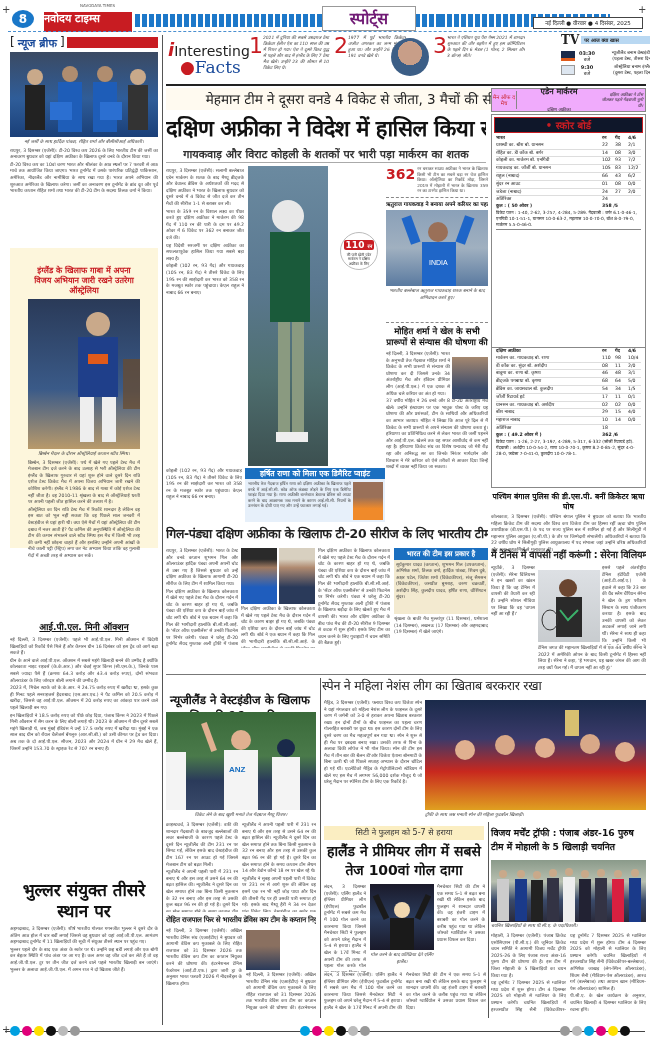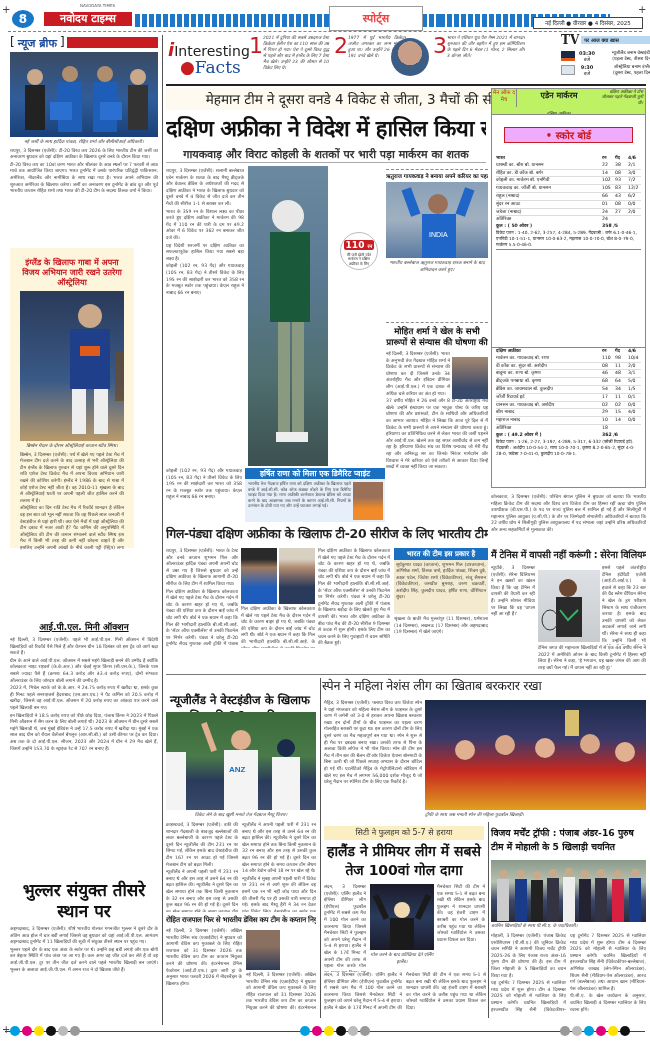--- a/index.html
+++ b/index.html
@@ -8,25 +8,25 @@
 .txt{font-size:4.6px;line-height:6.6px;color:#444;text-align:justify}
 .txt p{margin-bottom:1px}
 .hd{font-weight:bold;color:#111}
 .photo{background:#6a7a8a;overflow:hidden}
 .cream{background:#fdf6dc}
 .vrule{background:#555;width:1px}
 .hrule{background:#777;height:1px}
 
 #mast{left:0;top:0;width:650px;height:26px}
 #mast .pg{left:12px;top:10px;width:22px;height:18px;border-radius:50%;background:#1977c8;color:#fff;font-size:12px;text-align:center;line-height:18px;font-weight:bold}
-#mast .logo{left:44px;top:12px;width:88px;height:14px;background:#c81c22;color:#fff;font-weight:bold;font-size:11px;line-height:14px;text-align:center}
+#mast .logo{left:44px;top:12px;width:88px;height:20px;background:#c81c22;color:#fff;font-weight:bold;font-size:11px;line-height:14px;text-align:left}
 #mast .tiny{left:80px;top:3px;font-size:4px;color:#555}
 #mast .stripe{left:135px;top:14px;width:320px;height:13px;background:repeating-linear-gradient(90deg,#1d78c9 0 5px,#fff 5px 7px)}
 #mast .stripe2{left:440px;top:14px;width:170px;height:13px;background:repeating-linear-gradient(90deg,#1d78c9 0 5px,#fff 5px 7px)}
-#mast .sport{left:329px;top:6px;width:94px;height:25px;border:1px solid #999;background:#fff;color:#ef4444;font-weight:bold;font-size:11px;text-align:center;line-height:24px}
+#mast .sport{left:322px;top:6px;width:94px;height:25px;border:1px solid #999;background:#fff;color:#701a75;font-weight:bold;font-size:16px;text-align:center;line-height:24px}
 #mast .date{left:533px;top:17px;width:110px;height:12px;border:1px solid #444;background:#fff;font-size:5.5px;text-align:center;line-height:11px}
 .crosshair{font-size:10px;color:#444}
 </style>
 </head>
 <body>
 
 <div id="mast" class="abs">
   <span class="abs crosshair" style="left:2px;top:4px">+</span>
   <div class="abs pg">8</div>
   <div class="abs tiny">NAVODAYA TIMES</div>
@@ -60,21 +60,21 @@
         <rect x="90" y="50" width="22" height="18" fill="#2b6fd1"></rect>
       </svg>
   </div>
   <div class="txt" style="text-align:center;font-style:italic;margin:2px 0">नई जर्सी के साथ हार्दिक पांड्या, रोहित शर्मा और बीसीसीआई अधिकारी।</div>
   <div class="txt">
     <p>रायपुर, 3 दिसम्बर (एजेंसी): टी-20 विश्व कप 2026 के लिए भारतीय टीम की जर्सी का अनावरण बुधवार को यहां दक्षिण अफ्रीका के खिलाफ दूसरे वनडे के दौरान किया गया।</p>
     <p>टी-20 विश्व कप का 10वां चरण भारत और श्रीलंका के आठ स्थलों पर 7 फरवरी से आठ मार्च तक आयोजित किया जाएगा। भारत टूर्नामेंट में उसके पारंपरिक प्रतिद्वंद्वी पाकिस्तान, अमेरिका, नीदरलैंड और नामीबिया के साथ रखा गया है। भारत अपने अभियान की शुरुआत अमेरिका के खिलाफ करेगा। जर्सी का अनावरण इस टूर्नामेंट के ब्रांड दूत और पूर्व भारतीय कप्तान रोहित शर्मा तथा भारत की टी-20 टीम के सदस्य तिलक वर्मा ने किया।</p>
   </div>
 </div>
 
-<div class="abs cream" style="left:10px;top:248px;width:124px;height:300px;padding:10px">
+<div class="abs cream" style="left:10px;top:248px;width:148px;height:300px;padding:18px">
   <div class="hd" style="font-size:8px;line-height:10px;color:#c81c22;text-align:center">इंग्लैंड के खिलाफ गाबा में अपना विजय अभियान जारी रखने उतरेगा ऑस्ट्रेलिया</div>
   <div class="photo" style="height:150px;margin-top:3px;background:linear-gradient(180deg,#2a3a58,#3a5a88 60%,#b99a6a)">
     <svg width="142" height="150" viewBox="0 0 142 150">
         <circle cx="70" cy="25" r="12" fill="#c9a98a"></circle>
         <rect x="50" y="38" width="40" height="60" fill="#1f3f8a"></rect>
         <rect x="60" y="55" width="20" height="10" fill="#e05a1a"></rect>
         <rect x="52" y="98" width="14" height="45" fill="#eee"></rect>
         <rect x="74" y="98" width="14" height="45" fill="#eee"></rect>
         <rect x="95" y="60" width="40" height="50" fill="#6b4a2a" opacity=".7"></rect>
       </svg>
@@ -165,20 +165,24 @@
 </div>
 <div class="abs" style="left:330px;top:166px;width:4px;height:300px"></div>
 
 <div class="abs photo" style="left:248px;top:166px;width:0px"></div>
 <div class="abs" style="left:340px;top:232px;width:38px;height:38px;border-radius:50%;background:#fff;border:1px solid #bbb;text-align:center">
   <div style="display:inline-block;background:#c81c22;color:#fff;font-weight:bold;font-size:9px;padding:0 2px;margin-top:3px;border-radius:2px"><span>110</span> <span style="font-size:5px">रन</span></div>
   <div style="font-size:3.6px;line-height:4.4px;padding:1px 3px">की पारी खेली एडेन मार्करम ने दक्षिण अफ्रीका के लिए</div>
 </div>
 
 <div class="abs" style="left:386px;top:166px;width:102px">
+  <div style="display:flex;gap:2px">
+    <span style="font-size:14px;font-weight:bold;color:#c81c22;line-height:16px">362</span>
+    <span class="txt" style="font-size:4.2px;line-height:5.6px">रन बनाकर साउथ अफ्रीका ने भारत के खिलाफ किसी भी टीम का सबसे बड़ा रन चेज हासिल किया। ऑस्ट्रेलिया का रिकॉर्ड तोड़ा, जिसने 2019 में मोहाली में भारत के खिलाफ 359 रन का टारगेट हासिल किया था।</span>
+  </div>
   <div class="hd" style="font-size:5.6px;line-height:8px;border-top:1px dashed #888;margin-top:3px;padding-top:2px;white-space:nowrap;overflow:hidden">ऋतुराज गायकवाड़ ने बनाया अपने करियर का पहला शतक</div>
   <div class="photo" style="height:76px;margin-top:2px;background:linear-gradient(180deg,#8aa0b8,#a0b0c0 50%,#5a7aa0)">
     <svg width="102" height="76" viewBox="0 0 102 76">
         <circle cx="52" cy="22" r="10" fill="#9a7058"></circle>
         <rect x="36" y="32" width="34" height="44" fill="#1f66c8"></rect>
         <rect x="20" y="6" width="10" height="28" fill="#1f66c8" transform="rotate(-20 25 20)"></rect>
         <rect x="74" y="6" width="10" height="28" fill="#1f66c8" transform="rotate(20 79 20)"></rect>
         <text x="43" y="55" fill="#fff" font-size="7" font-family="Liberation Sans, sans-serif">INDIA</text>
       </svg>
   </div>
@@ -215,29 +219,29 @@
 <div class="abs txt" style="left:241px;top:606px;width:74px;height:42px;overflow:hidden">गिल दक्षिण अफ्रीका के खिलाफ कोलकाता में खेले गए पहले टेस्ट मैच के दौरान गर्दन में चोट के कारण बाहर हो गए थे, जबकि पंड्या की एशिया कप के दौरान बाईं जांघ में चोट लगी थी। बोर्ड ने एक बयान में कहा कि गिल की भागीदारी हालांकि बी.सी.सी.आई. के 'सेंटर ऑफ एक्सीलेंस' से उनकी फिटनेस पर निर्भर करेगी। पंड्या ने घरेलू टी-20 टूर्नामेंट सैयद मुश्ताक अली ट्रॉफी में पंजाब के खिलाफ बड़ौदा के लिए खेलते हुए मैच में वापसी की। भारत और दक्षिण अफ्रीका के बीच पांच मैच की टी-20 सीरीज 9 दिसम्बर से कटक में शुरू होगी। इसके लिए टीम का चयन करने के लिए गुवाहाटी में चयन समिति की बैठक हुई।</div>
 <div class="abs txt" style="left:318px;top:548px;width:72px;height:100px;overflow:hidden">
   <p>गिल दक्षिण अफ्रीका के खिलाफ कोलकाता में खेले गए पहले टेस्ट मैच के दौरान गर्दन में चोट के कारण बाहर हो गए थे, जबकि पंड्या की एशिया कप के दौरान बाईं जांघ में चोट लगी थी। बोर्ड ने एक बयान में कहा कि गिल की भागीदारी हालांकि बी.सी.सी.आई. के 'सेंटर ऑफ एक्सीलेंस' से उनकी फिटनेस पर निर्भर करेगी। पंड्या ने घरेलू टी-20 टूर्नामेंट सैयद मुश्ताक अली ट्रॉफी में पंजाब के खिलाफ बड़ौदा के लिए खेलते हुए मैच में वापसी की। भारत और दक्षिण अफ्रीका के बीच पांच मैच की टी-20 सीरीज 9 दिसम्बर से कटक में शुरू होगी। इसके लिए टीम का चयन करने के लिए गुवाहाटी में चयन समिति की बैठक हुई।</p>
 </div>
 <div class="abs" style="left:394px;top:548px;width:94px;height:100px">
   <div style="background:#1a6fc0;color:#fff;font-size:7px;font-weight:bold;text-align:center;height:12px;line-height:12px">भारत की टीम इस प्रकार है</div>
   <div class="txt" style="background:#f3ead0;padding:2px;font-size:4.6px;line-height:6.4px;height:54px;overflow:hidden">सूर्यकुमार यादव (कप्तान), शुभमन गिल (उपकप्तान), अभिषेक शर्मा, तिलक वर्मा, हार्दिक पांड्या, शिवम दुबे, अक्षर पटेल, जितेश शर्मा (विकेटकीपर), संजू सैमसन (विकेटकीपर), जसप्रीत बुमराह, वरुण चक्रवर्ती, अर्शदीप सिंह, कुलदीप यादव, हर्षित राणा, वॉशिंगटन सुंदर।</div>
   <div class="txt" style="margin-top:2px">श्रृंखला के बाकी मैच मुल्लांपुर (11 दिसम्बर), धर्मशाला (14 दिसम्बर), लखनऊ (17 दिसम्बर) और अहमदाबाद (19 दिसम्बर) में खेले जाएंगे।</div>
 </div>
 
-<div class="abs" style="left:491px;top:88px;width:155px;height:40px;border:1px solid #888;display:flex;background:#bef264">
+<div class="abs" style="left:491px;top:88px;width:155px;height:24px;border:1px solid #888;display:flex;align-items:center;background:#f0abfc">
   <span style="font-size:5.4px;color:#c81c22;width:24px;line-height:6.5px;text-align:center">मैन ऑफ द मैच</span>
   <span style="width:1px;height:18px;background:#888"></span>
   <span style="flex:1;text-align:center"><span style="font-size:8px;font-weight:bold;display:block">एडेन मार्करम</span><span style="font-size:4.4px">दक्षिण अफ्रीका</span></span>
   <span style="font-size:4.2px;line-height:5.4px;width:44px;text-align:right;padding-right:2px;font-style:italic">दक्षिण अफ्रीका ने टॉस जीतकर पहले गेंदबाजी चुनी थी।</span>
 </div>
 
 <div class="abs" style="left:491px;top:114px;width:155px;height:234px;border:1px solid #888;background:#fff">
-  <div style="margin:12px;height:16px;background:#f0abfc;border:1px solid #c81c22;color:#c81c22;font-size:10px;font-weight:bold;text-align:center;line-height:15px">• <span>स्कोर बोर्ड</span></div>
+  <div style="margin:2px;height:16px;background:#0f172a;border:1px solid #c81c22;color:#c81c22;font-size:10px;font-weight:bold;text-align:center;line-height:15px">• <span>स्कोर बोर्ड</span></div>
   <div style="padding:0 4px;font-size:4.6px;line-height:6.8px">
     <div style="display:flex;font-weight:bold">
         <span style="flex:1">भारत</span>
         <span style="width:13px">रन</span>
         <span style="width:13px">गेंद</span>
         <span style="width:13px">4/6</span>
       </div>
     <div id="sb0">
         <div style="display: flex; border-bottom: 1px solid rgb(221, 221, 221);">
           <span style="flex: 1 1 0%;">यशस्वी का. बॉश बो. यानसन</span>
@@ -363,20 +367,21 @@
       </div>
     <div style="display:flex;font-weight:bold">
         <span style="flex:1">कुल : ( 49.2 ओवर में )</span>
         <span style="width:39px">362 /6</span>
       </div>
     <div style="font-size:4.3px;line-height:6px">विकेट पतन : 1-26, 2-27, 3-197, 4-289, 5-317, 6-332 (जॉर्जी रिटायर्ड हर्ट). गेंदबाजी : अर्शदीप 10-0-54-2, राणा 10-0-70-1, कृष्णा 8.2-0-85-2, सुंदर 4-0-28-0, जडेजा 7-0-41-0, कुलदीप 10-0-78-1.</div>
   </div>
 </div>
 
 <div class="abs" style="left:491px;top:492px;width:155px">
+  <div class="hd" style="font-size:7.6px;line-height:10px;text-align:center">पश्चिम बंगाल पुलिस की डी.एस.पी. बनीं क्रिकेटर ऋचा घोष</div>
   <div class="txt" style="margin-top:2px;height:46px;overflow:hidden">कोलकाता, 3 दिसम्बर (एजेंसी): पश्चिम बंगाल पुलिस ने बुधवार को बताया कि भारतीय महिला क्रिकेट टीम की सदस्य और विश्व कप विजेता टीम का हिस्सा रहीं ऋचा घोष पुलिस उपाधीक्षक (डी.एस.पी.) के पद पर राज्य पुलिस बल में शामिल हो गई हैं और सिलीगुड़ी में महानगर पुलिस आयुक्त (ए.सी.पी.) के तौर पर जिम्मेदारी संभालेंगी। अधिकारियों ने बताया कि 22 वर्षीय घोष ने सिलीगुड़ी पुलिस आयुक्तालय में पद संभाला जहां उन्होंने वरिष्ठ अधिकारियों और अन्य सहकर्मियों से मुलाकात की।</div>
 </div>
 
 <div class="abs" style="left:491px;top:548px;width:155px;height:14px;font-size:9.6px;line-height:14px;font-weight:bold;white-space:nowrap;overflow:hidden;letter-spacing:-0.3px">मैं टेनिस में वापसी नहीं करूंगी : सेरेना विलियम्स</div>
 <div class="abs txt" style="left:491px;top:565px;width:44px;height:100px;overflow:hidden">न्यूयॉर्क, 3 दिसम्बर (एजेंसी): सेरेना विलियम्स ने इन खबरों का खंडन किया है कि वह टेनिस में वापसी की तैयारी कर रही हैं। उन्होंने सोशल मीडिया पर लिखा कि वह 'वापस नहीं आ रही हैं।'</div>
 <div class="abs photo" style="left:538px;top:570px;width:62px;height:72px;background:linear-gradient(180deg,#dde0e4,#c8cccf)">
   <svg width="62" height="72" viewBox="0 0 62 72">
       <circle cx="30" cy="18" r="9" fill="#6a4530"></circle>
       <rect x="18" y="27" width="26" height="40" fill="#2a2a2a"></rect>
       <path d="M22 40 L30 50 L40 40" stroke="#3bb06a" stroke-width="2" fill="none"></path>

